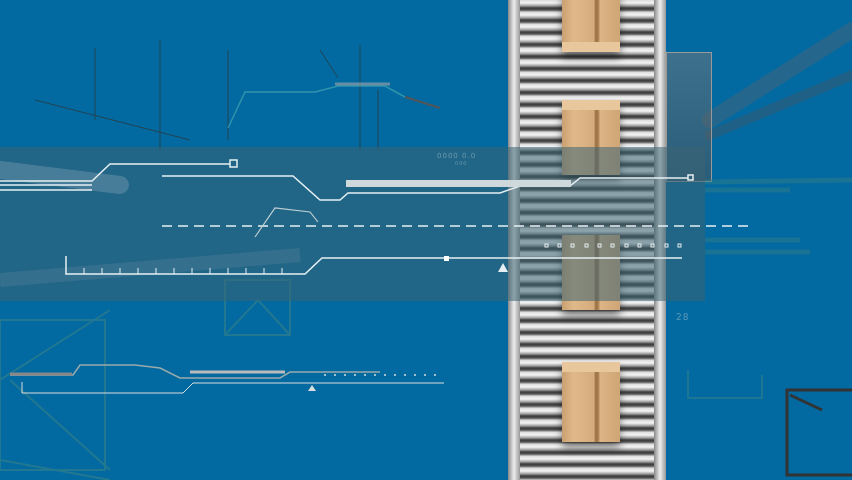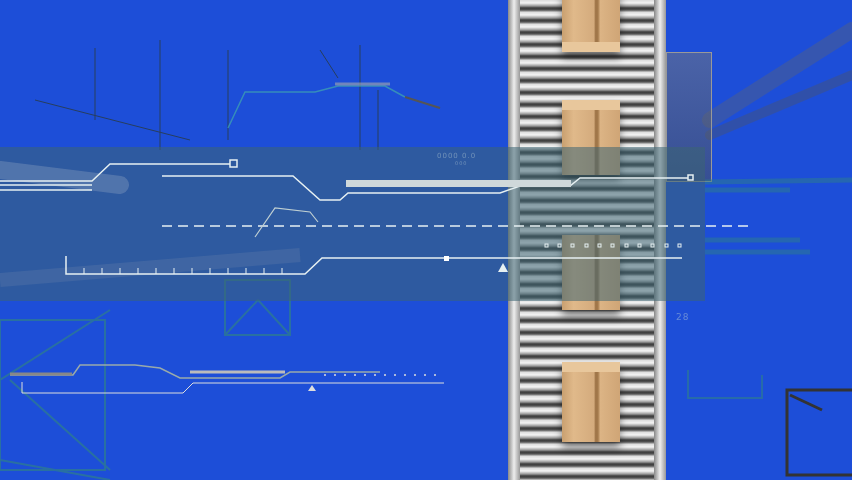--- a/index.html
+++ b/index.html
@@ -1,16 +1,16 @@
 <!DOCTYPE html>
 <html><head>
 <meta charset="utf-8">
 <style>
   html,body{margin:0;padding:0;background:#000;}
-  #stage{position:relative;width:852px;height:480px;overflow:hidden;background:#1d4ed8;font-family:"DejaVu Sans",sans-serif;text-align:center;}
+  #stage{position:relative;width:852px;height:480px;overflow:hidden;background:#0369a1;font-family:"DejaVu Sans",sans-serif;text-align:center;}
   svg{position:absolute;left:0;top:0;}
   .conveyor{position:absolute;left:508px;top:0;width:158px;height:480px;
     background:
       repeating-linear-gradient(180deg,#dcdcdc 0px,#f4f4f4 3px,#9a9a9a 6px,#3a3a3a 8px,#555 10px,#cfcfcf 12px);
     border-left:4px solid #c8c8c8;border-right:4px solid #d0d0d0;box-sizing:border-box;}
   .rail{position:absolute;top:0;width:12px;height:480px;background:linear-gradient(90deg,#888,#eee,#999);}
   .box{position:absolute;width:58px;background:linear-gradient(90deg,#c9a070 0%,#e0b98a 20%,#d4ab7d 55%,#9e7447 58%,#a47a4c 62%,#dcb485 66%,#cfa576 100%);
     box-shadow:0 6px 8px rgba(0,0,0,.45);}
   .box-top{position:absolute;left:0;right:0;height:10px;background:#e8c79c;}
   .band{position:absolute;left:0;top:147px;width:705px;height:154px;background:rgba(60,100,115,.55);}

